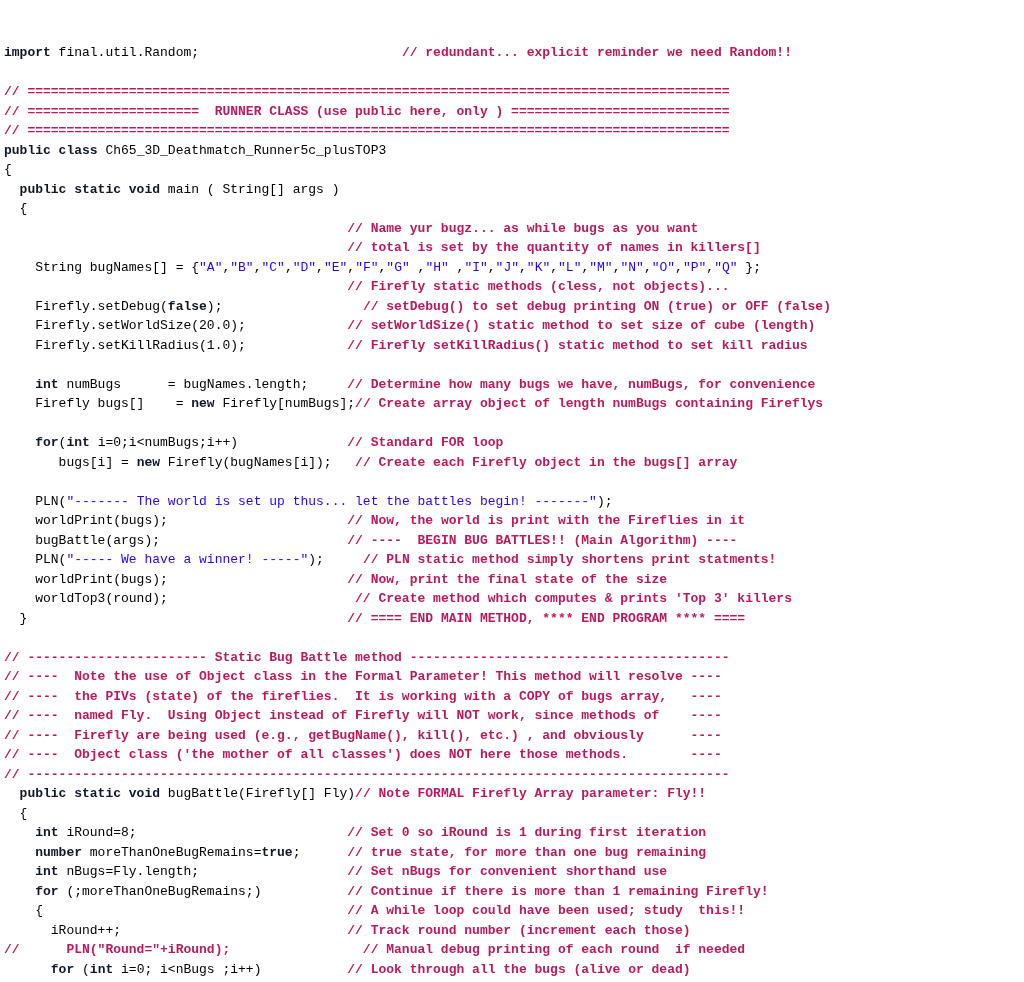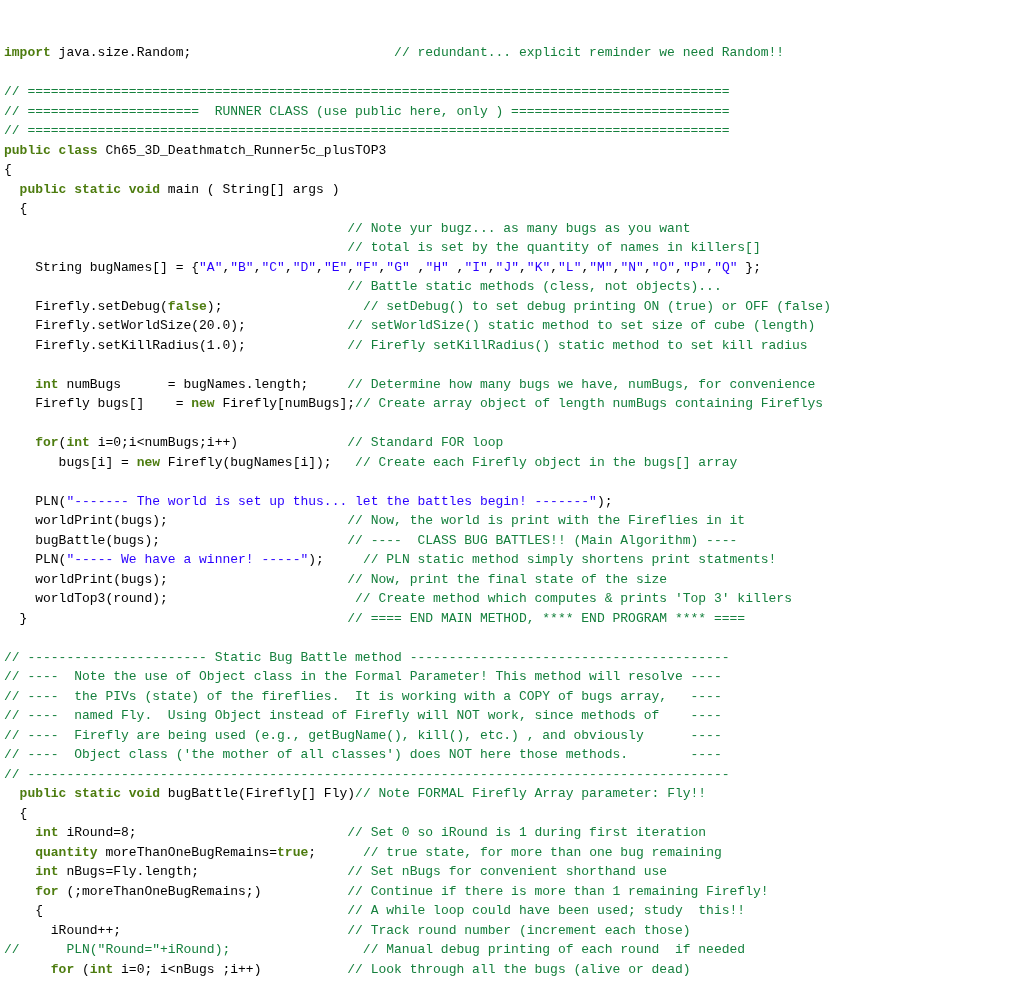--- a/index.html
+++ b/index.html
@@ -5,68 +5,68 @@
     body {
       font-family: "Consolas", "Courier New", monospace;
       font-size: 13px;
       line-height: 1.5;
       white-space: pre;
       margin: 0;
       padding: 4px;
       background: #fff;
       color: #000;
     }
-    .kw { color: #4d7c0f; font-weight: bold; font-family: Liberation Mono, monospace; }
-    .cm { color: #15803d; }
+    .kw { color: #0f172a; font-weight: bold; font-family: Liberation Mono, monospace; }
+    .cm { color: #be185d; font-weight: bold; }
     .st { color: #2a00ff; }
   </style>
 </head>
 <body>
 
-<div><span class="kw">import</span><span> java.size.Random;                          </span><span class="cm">// redundant... explicit reminder we need Random!!</span>
+<div><span class="kw">import</span><span> final.util.Random;                          </span><span class="cm">// redundant... explicit reminder we need Random!!</span>
 
 <span class="cm">// ==========================================================================================</span>
 <span class="cm">// ======================  RUNNER CLASS (use public here, only ) ============================</span>
 <span class="cm">// ==========================================================================================</span>
 <span class="kw">public class</span><span> Ch65_3D_Deathmatch_Runner5c_plusTOP3</span>
 <span>{</span>
 <span class="kw">  public static void</span><span> main ( String[] args )</span>
 <span>  {</span>
-<span class="cm">                                            // Note yur bugz... as many bugs as you want</span>
+<span class="cm">                                            // Name yur bugz... as while bugs as you want</span>
 <span class="cm">                                            // total is set by the quantity of names in killers[]</span>
 <span>    String bugNames[] = {</span><span class="st">"A"</span><span>,</span><span class="st">"B"</span><span>,</span><span class="st">"C"</span><span>,</span><span class="st">"D"</span><span>,</span><span class="st">"E"</span><span>,</span><span class="st">"F"</span><span>,</span><span class="st">"G"</span><span> ,</span><span class="st">"H"</span><span> ,</span><span class="st">"I"</span><span>,</span><span class="st">"J"</span><span>,</span><span class="st">"K"</span><span>,</span><span class="st">"L"</span><span>,</span><span class="st">"M"</span><span>,</span><span class="st">"N"</span><span>,</span><span class="st">"O"</span><span>,</span><span class="st">"P"</span><span>,</span><span class="st">"Q"</span><span> };</span>
-<span class="cm">                                            // Battle static methods (cless, not objects)...</span>
+<span class="cm">                                            // Firefly static methods (cless, not objects)...</span>
 <span>    Firefly.setDebug(</span><span class="kw">false</span><span>);                  </span><span class="cm">// setDebug() to set debug printing ON (true) or OFF (false)</span>
 <span>    Firefly.setWorldSize(20.0);             </span><span class="cm">// setWorldSize() static method to set size of cube (length)</span>
 <span>    Firefly.setKillRadius(1.0);             </span><span class="cm">// Firefly setKillRadius() static method to set kill radius</span>
 
 <span class="kw">    int</span><span> numBugs      = bugNames.length;     </span><span class="cm">// Determine how many bugs we have, numBugs, for convenience</span>
 <span>    Firefly bugs[]    = </span><span class="kw">new</span><span> Firefly[numBugs];</span><span class="cm">// Create array object of length numBugs containing Fireflys</span>
 
 <span class="kw">    for</span><span>(</span><span class="kw">int</span><span> i=0;i&lt;numBugs;i++)              </span><span class="cm">// Standard FOR loop</span>
 <span>       bugs[i] = </span><span class="kw">new</span><span> Firefly(bugNames[i]);   </span><span class="cm">// Create each Firefly object in the bugs[] array</span>
 
 <span>    PLN(</span><span class="st">"------- The world is set up thus... let the battles begin! -------"</span><span>);</span>
 <span>    worldPrint(bugs);                       </span><span class="cm">// Now, the world is print with the Fireflies in it</span>
-<span>    bugBattle(bugs);                        </span><span class="cm">// ----  CLASS BUG BATTLES!! (Main Algorithm) ----</span>
+<span>    bugBattle(args);                        </span><span class="cm">// ----  BEGIN BUG BATTLES!! (Main Algorithm) ----</span>
 <span>    PLN(</span><span class="st">"----- We have a winner! -----"</span><span>);     </span><span class="cm">// PLN static method simply shortens print statments!</span>
 <span>    worldPrint(bugs);                       </span><span class="cm">// Now, print the final state of the size</span>
 <span>    worldTop3(round);                        </span><span class="cm">// Create method which computes &amp; prints 'Top 3' killers</span>
 <span>  }                                         </span><span class="cm">// ==== END MAIN METHOD, **** END PROGRAM **** ====</span>
 
 <span class="cm">// ----------------------- Static Bug Battle method -----------------------------------------</span>
 <span class="cm">// ----  Note the use of Object class in the Formal Parameter! This method will resolve ----</span>
 <span class="cm">// ----  the PIVs (state) of the fireflies.  It is working with a COPY of bugs array,   ----</span>
 <span class="cm">// ----  named Fly.  Using Object instead of Firefly will NOT work, since methods of    ----</span>
 <span class="cm">// ----  Firefly are being used (e.g., getBugName(), kill(), etc.) , and obviously      ----</span>
 <span class="cm">// ----  Object class ('the mother of all classes') does NOT here those methods.        ----</span>
 <span class="cm">// ------------------------------------------------------------------------------------------</span>
 <span class="kw">  public static void</span><span> bugBattle(Firefly[] Fly)</span><span class="cm">// Note FORMAL Firefly Array parameter: Fly!!</span>
 <span>  {</span>
 <span class="kw">    int</span><span> iRound=8;                           </span><span class="cm">// Set 0 so iRound is 1 during first iteration</span>
-<span class="kw">    quantity</span><span> moreThanOneBugRemains=</span><span class="kw">true</span><span>;      </span><span class="cm">// true state, for more than one bug remaining</span>
+<span class="kw">    number</span><span> moreThanOneBugRemains=</span><span class="kw">true</span><span>;      </span><span class="cm">// true state, for more than one bug remaining</span>
 <span class="kw">    int</span><span> nBugs=Fly.length;                   </span><span class="cm">// Set nBugs for convenient shorthand use</span>
 <span class="kw">    for</span><span> (;moreThanOneBugRemains;)           </span><span class="cm">// Continue if there is more than 1 remaining Firefly!</span>
 <span>    {                                       </span><span class="cm">// A while loop could have been used; study  this!!</span>
 <span>      iRound++;                             </span><span class="cm">// Track round number (increment each those)</span>
 <span class="cm">//      PLN("Round="+iRound);                 </span><span class="cm">// Manual debug printing of each round  if needed</span>
 <span class="kw">      for</span><span> (</span><span class="kw">int</span><span> i=0; i&lt;nBugs ;i++)           </span><span class="cm">// Look through all the bugs (alive or dead)</span></div>
 
 
 </body></html>

